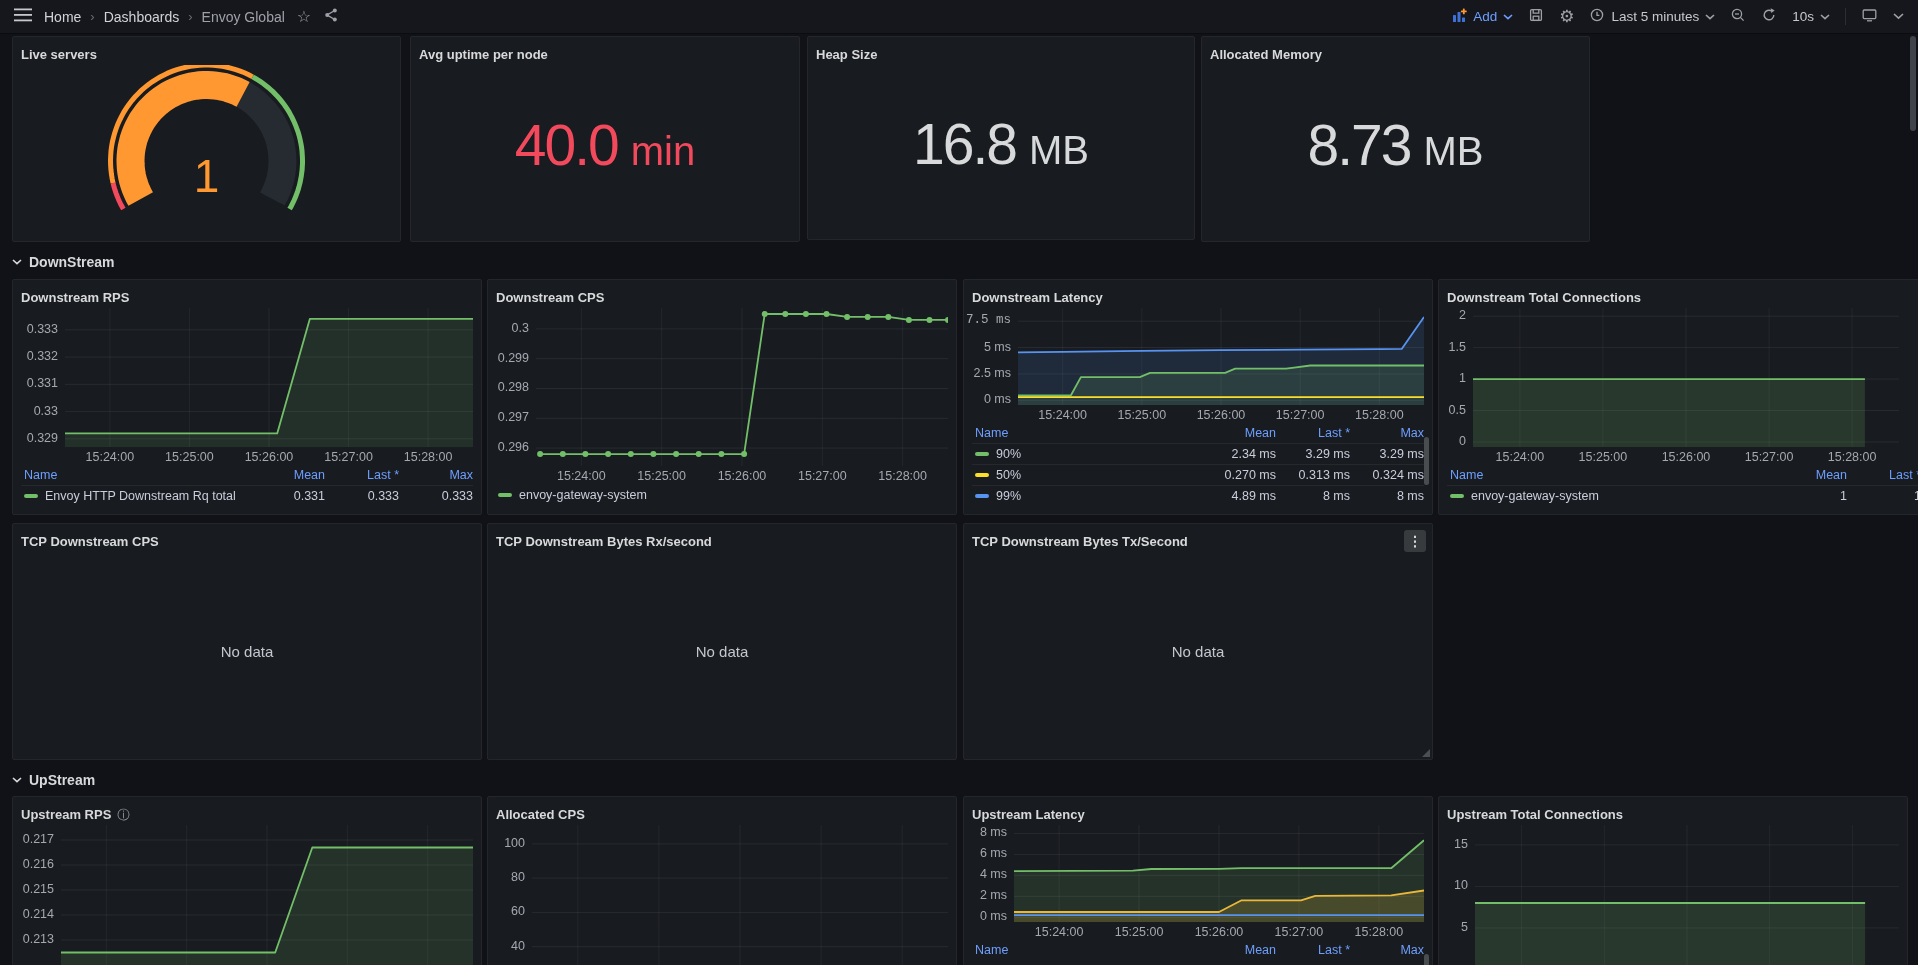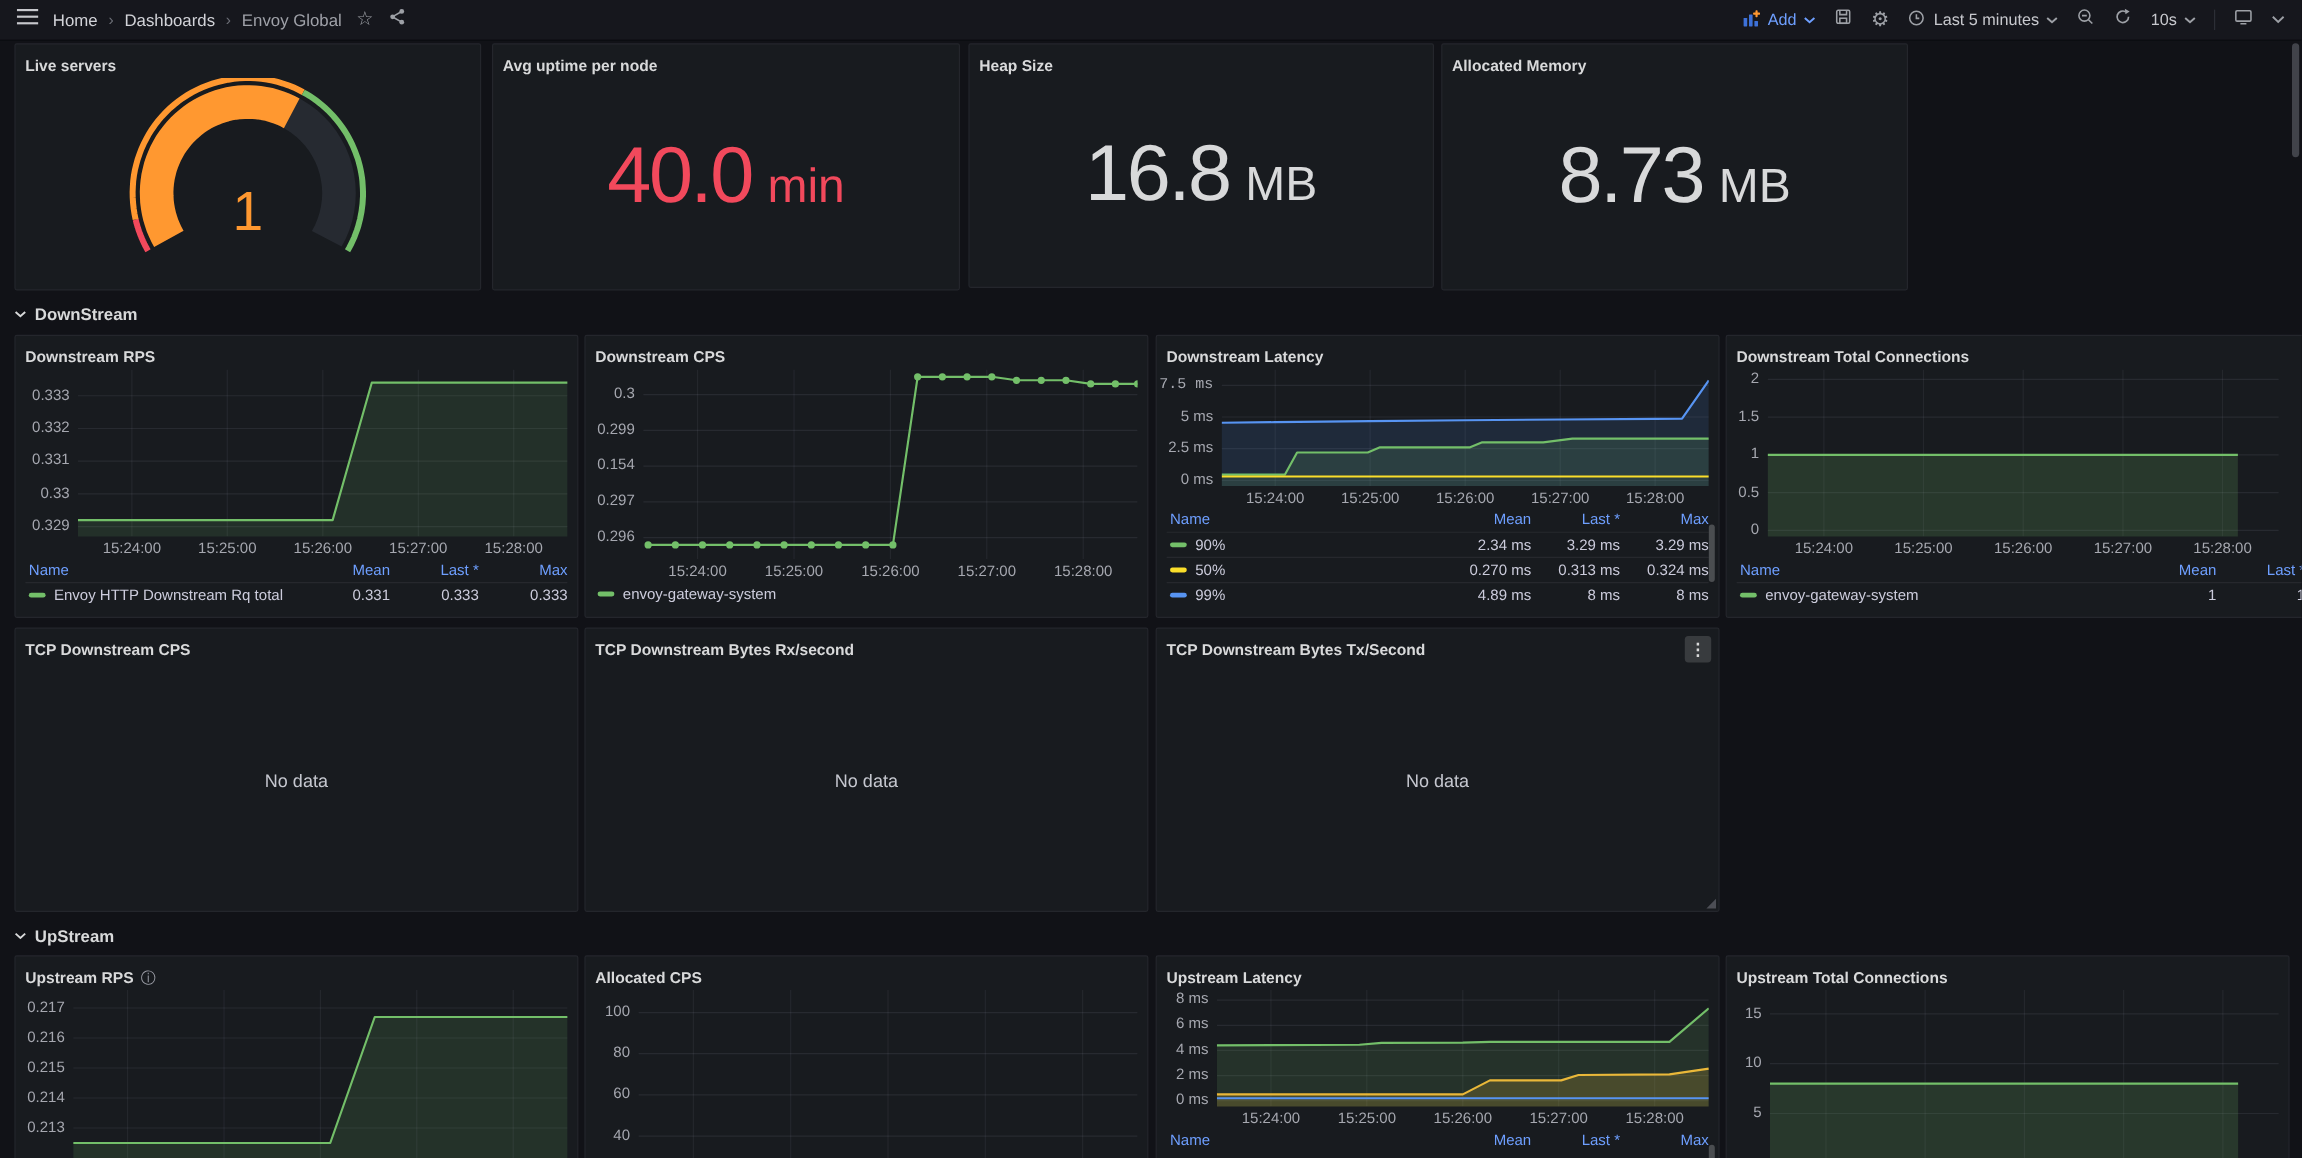--- a/index.html
+++ b/index.html
@@ -59,21 +59,21 @@
   .lswatch { width:14px; height:4px; border-radius:2px; flex:none; }
   .lval { width:74px; text-align:right; color:#ccccdc; flex:none; }
   .lhead .lname, .lhead .lval { color:#6e9fff; font-weight:500; }
   .legend-scroll { max-height:74px; overflow:hidden; }
   .lrow.simple { border-top:none; height:22px; gap:7px; padding-left:2px; color:#ccccdc; }
   .sb-thumb { position:absolute; right:-5px; top:14px; width:5px; height:48px;
     background:rgba(255,255,255,0.22); border-radius:3px; }
   
   .stat-body { flex:1; display:flex; align-items:center; justify-content:center; padding-bottom:8px; }
   .stat-line { display:flex; align-items:baseline; gap:13px; }
-  .stat-num { font-size:66px; font-weight:500; letter-spacing:-2px; }
+  .stat-num { font-size:57px; font-weight:500; letter-spacing:-2px; }
   .stat-unit { font-size:40px; font-weight:500; }
   .gauge-body { flex:1; position:relative; }
   .gauge-value { position:absolute; left:0; right:0; top:84px; text-align:center;
     font-size:46px; font-weight:500; }
   
   .nodata-body { flex:1; display:flex; align-items:center; justify-content:center;
     font-size:15px; color:#c5c7cf; }
   .kebab { position:absolute; top:6px; right:6px; width:22px; height:22px; border-radius:3px;
     background:rgba(255,255,255,0.14); color:#d8d9da; display:flex; align-items:center;
     justify-content:center; font-size:14px; font-weight:700; cursor:pointer; }
@@ -332,21 +332,21 @@
   </section>
 
   <section class="panel" style="left:487px; top:245px; width:470px; height:236px;">
     <div class="p-title">
         <span>Downstream CPS</span>
       </div>
     <div class="plot-wrap">
         <div class="yaxis" style="width: 40px;">
           <div class="ylab" style="top: 132.113px;">0.296</div>
           <div class="ylab" style="top: 102.302px;">0.297</div>
-          <div class="ylab" style="top: 72.4906px;">0.154</div>
+          <div class="ylab" style="top: 72.4906px;">0.298</div>
           <div class="ylab" style="top: 42.6792px;">0.299</div>
           <div class="ylab" style="top: 12.8679px;">0.3</div>
         </div>
         <div class="plot">
           <svg width="412" height="158">
             <line x1="0" y1="140.1" x2="412" y2="140.1" stroke="rgba(204,204,220,0.09)" stroke-width="1"></line>
             <line x1="0" y1="110.3" x2="412" y2="110.3" stroke="rgba(204,204,220,0.09)" stroke-width="1"></line>
             <line x1="0" y1="80.5" x2="412" y2="80.5" stroke="rgba(204,204,220,0.09)" stroke-width="1"></line>
             <line x1="0" y1="50.7" x2="412" y2="50.7" stroke="rgba(204,204,220,0.09)" stroke-width="1"></line>
             <line x1="0" y1="20.9" x2="412" y2="20.9" stroke="rgba(204,204,220,0.09)" stroke-width="1"></line>

